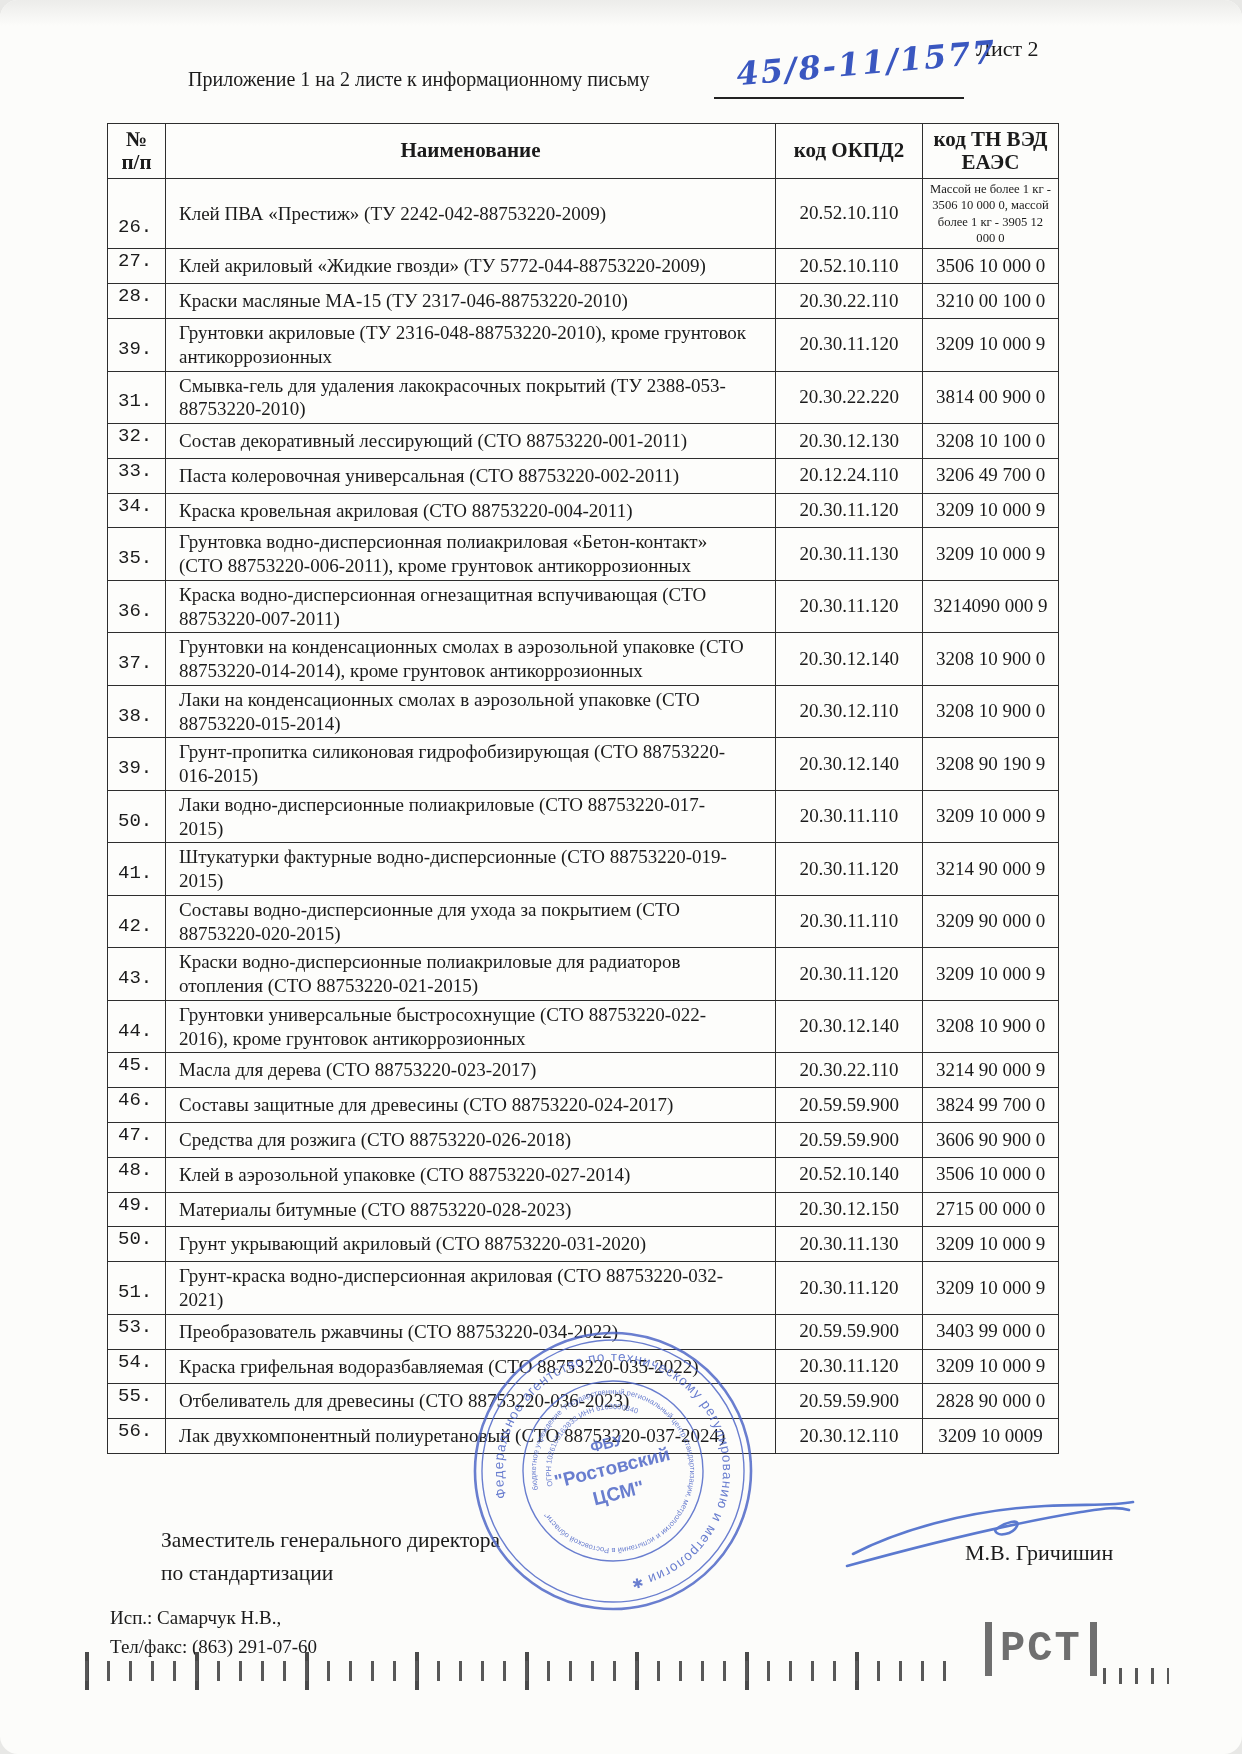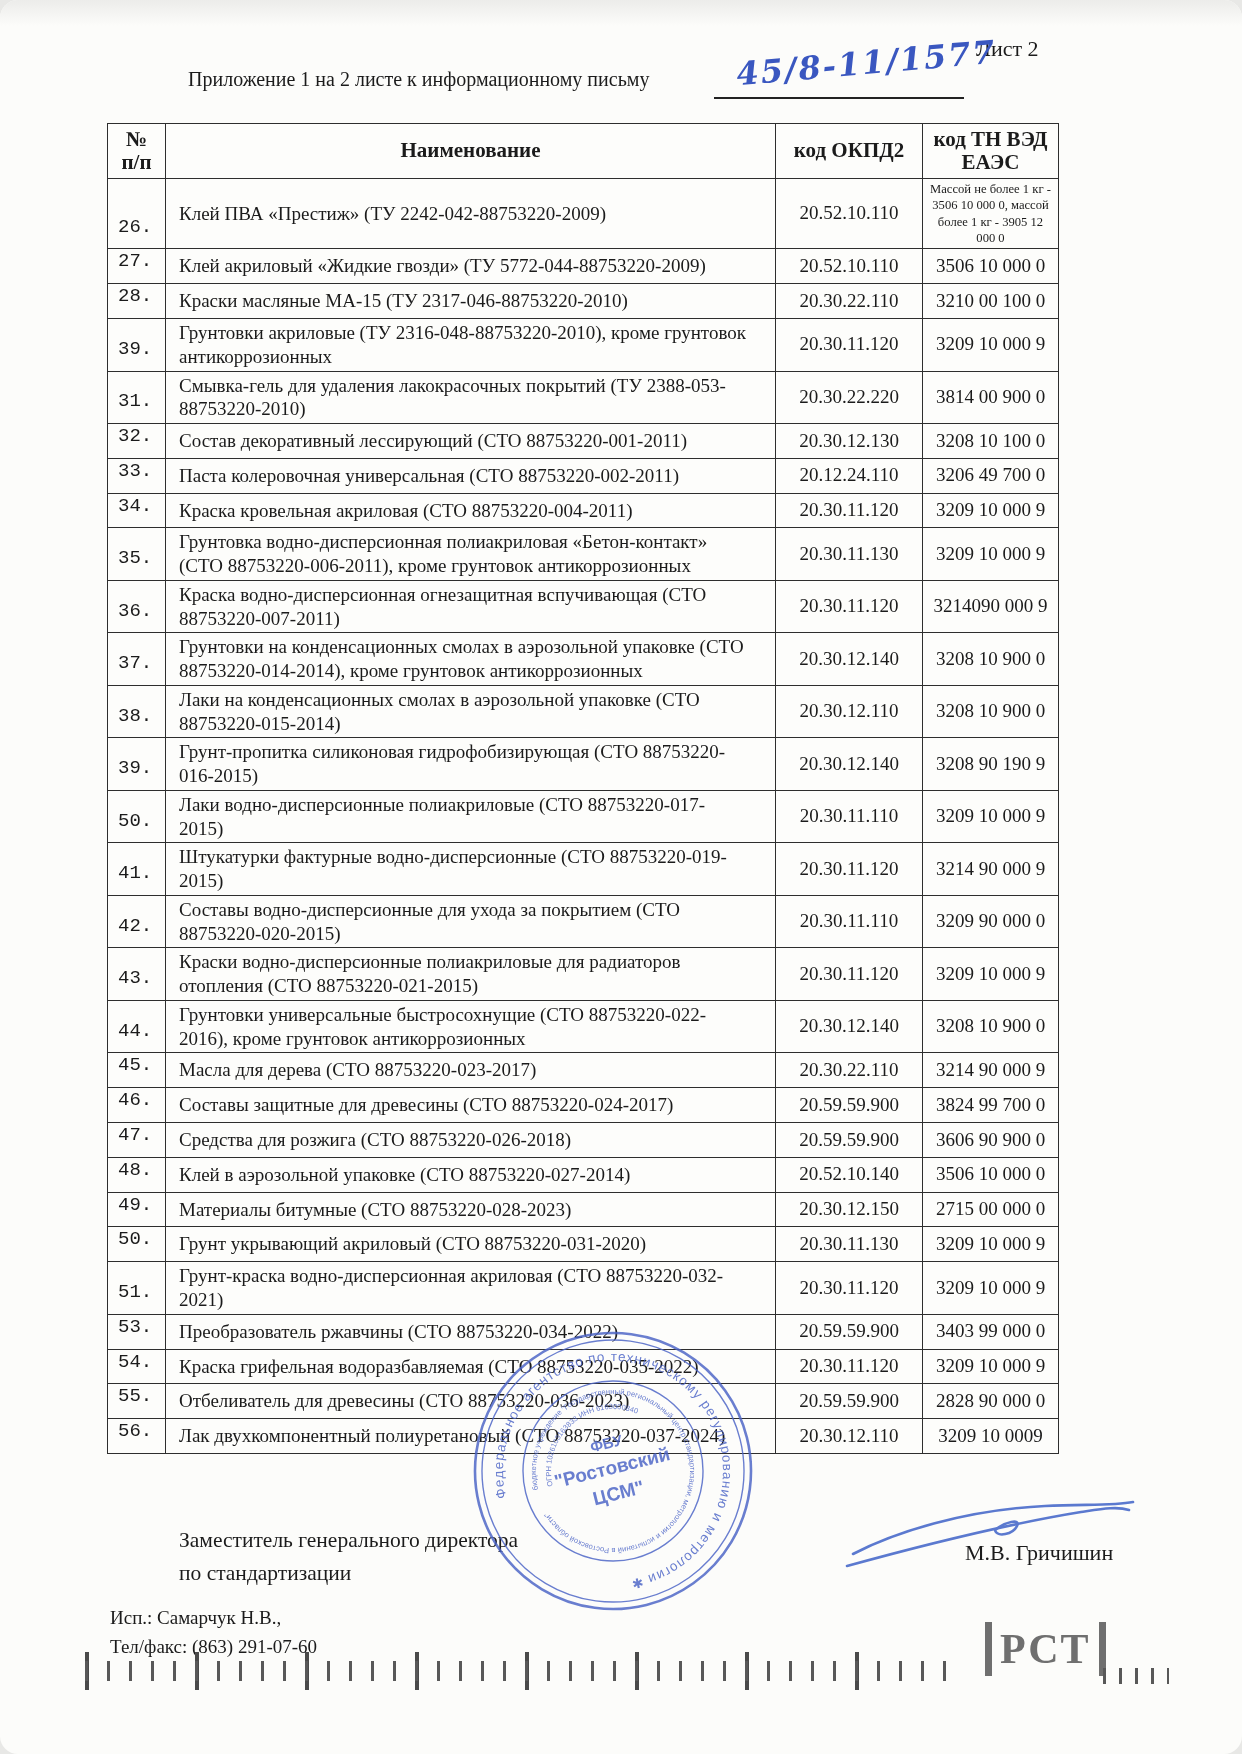--- a/index.html
+++ b/index.html
@@ -32,21 +32,21 @@
   table.doc th, table.doc td{border:1.6px solid #2e2e2e;}
   table.doc th{
     font-size:21px;font-weight:bold;text-align:center;vertical-align:middle;
     white-space:pre-line;height:50px;line-height:1.1;padding:2px 4px;
   }
   td.num{font-size:19px;vertical-align:bottom;padding:1px 4px 10px 10px;line-height:1.2;font-family:Liberation Mono, monospace;}
   td.name{font-size:19px;vertical-align:middle;padding:2px 26px 2px 13px;line-height:1.25;}
   td.code{font-size:19px;text-align:center;vertical-align:middle;padding:1px 4px;line-height:1.2;}
   td.tnved.small-note{font-size:12.6px;text-align:center;line-height:1.3;padding:2px 5px;}
 
-  .deputy-title{position:absolute;left:179px;top:1524px;font-size:21.5px;line-height:1.55;white-space:pre-line;}
+  .deputy-title{position:absolute;left:161px;top:1524px;font-size:21.5px;line-height:1.55;white-space:pre-line;}
   .executor{position:absolute;left:110px;top:1604px;font-size:19px;line-height:1.5;white-space:pre-line;}
   .signer-name{position:absolute;left:965px;top:1540px;font-size:22px;}
 
   .signature-svg{position:absolute;left:845px;top:1492px;}
 
   .stamp{
     position:absolute;left:468px;top:1326px;width:290px;height:290px;
     transform:rotate(-14deg);opacity:.82;
   }
 
@@ -61,21 +61,21 @@
   }
   .ruler-after{
     position:absolute;left:1103px;top:1668px;width:66px;height:16px;
     background:repeating-linear-gradient(90deg,#585858 0 3px,transparent 3px 16px);
   }
   .rst-logo{
     position:absolute;left:985px;top:1618px;height:62px;
     display:flex;align-items:center;gap:8px;color:#6f6f6f;
   }
   .rst-bar{width:7px;height:54px;background:#6f6f6f;}
-  .rst-text{font-family:Liberation Serif, serif;font-weight:bold;font-size:42px;letter-spacing:2px;line-height:1;}
+  .rst-text{font-family:Liberation Mono, monospace;font-weight:bold;font-size:42px;letter-spacing:2px;line-height:1;}
 </style>
 </head>
 <body>
 
 <div class="page">
 
   <div class="sheet-label">Лист 2</div>
 
   <div class="appendix-line">Приложение 1 на 2 листе к информационному письму</div>
   <div class="appendix-underline"></div>

